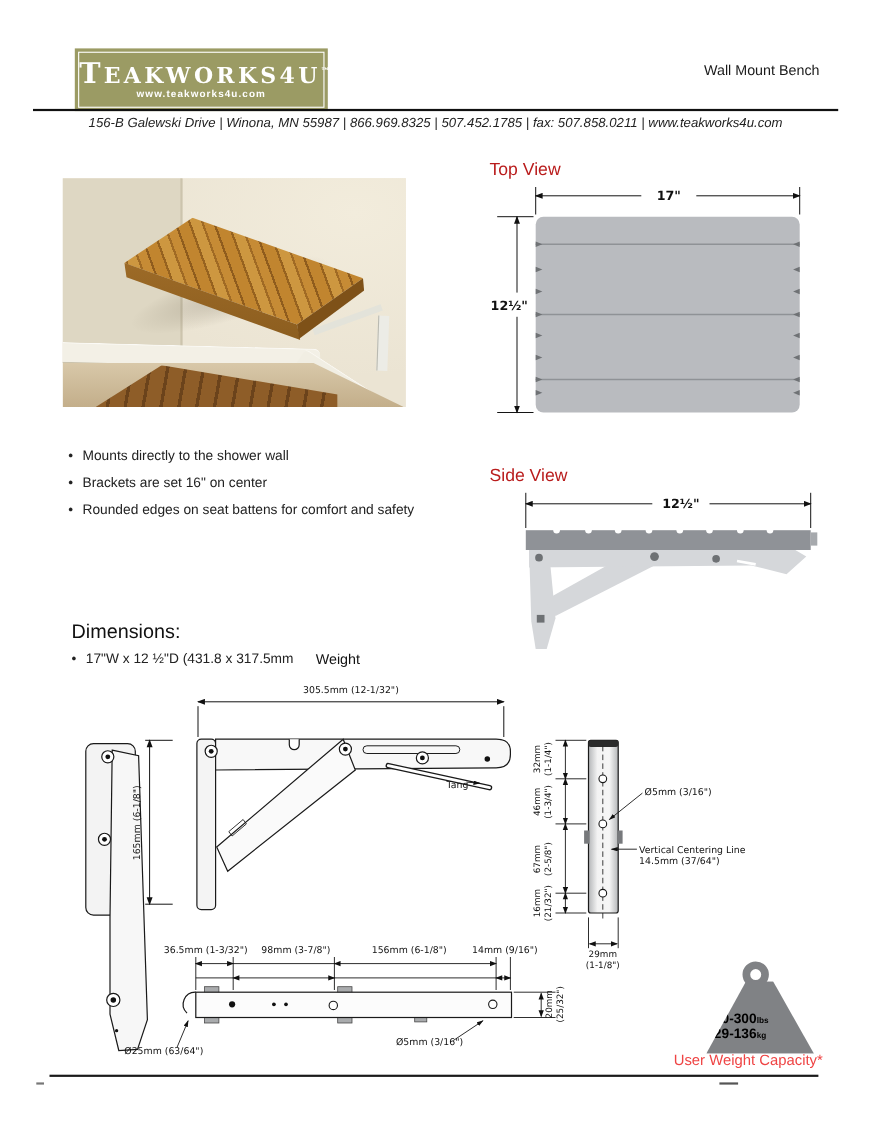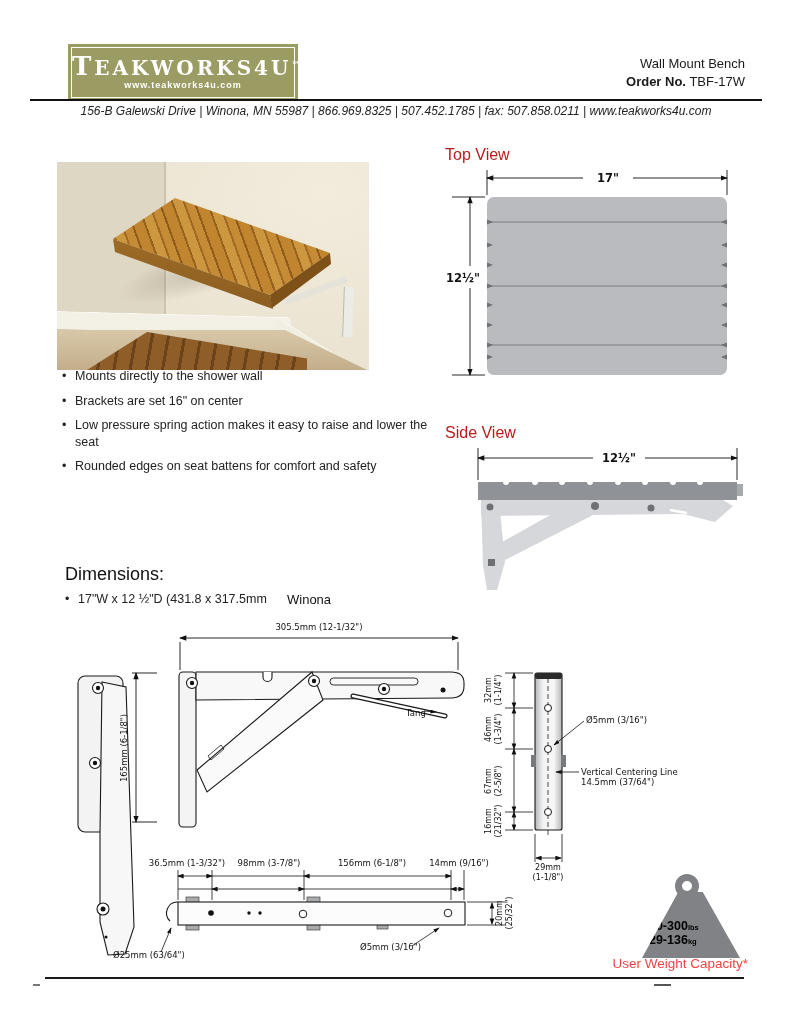--- a/index.html
+++ b/index.html
@@ -42,21 +42,21 @@
        clip-path:polygon(16px 52px,78px 11px,233px 66px,173px 108px);}
   .seat-edgeL{position:absolute;left:0;top:0;width:240px;height:130px;background:linear-gradient(#a9742d,#8a5c1e);
        clip-path:polygon(16px 52px,173px 108px,176px 122px,18px 65px);}
   .seat-edgeR{position:absolute;left:0;top:0;width:240px;height:130px;background:#7e5118;
        clip-path:polygon(173px 108px,233px 66px,234px 77px,175px 121px);}
   .brkt-v{left:246px;top:100px;width:9px;height:50px;background:#ecece6;border-left:1px solid #b9b9b0;transform:rotate(2deg);}
   .brkt-d{left:188px;top:112px;width:66px;height:6px;background:#e3e3da;transform:rotate(-20deg);transform-origin:left center;}
 
   
   .view-title{width:345px;text-align:left;font-size:16px;color:#b91c1c;}
-  .features{left:62px;top:368px;width:385px;font-size:12.5px;line-height:16.5px;color:#222;}
+  .features{left:62px;top:406px;width:385px;font-size:12.5px;line-height:16.5px;color:#222;}
   .feat{margin-bottom:8px;padding-left:13px;position:relative;}
   .feat::before{content:"•";position:absolute;left:0;top:0;}
   .feat.tight{margin-bottom:4px;}
   .dim-head{left:65px;top:564px;font-size:18px;color:#111;}
   .dim-row{left:65px;top:592px;font-size:12.5px;color:#222;padding-left:13px;position:absolute;}
   .dim-row::before{content:"•";position:absolute;left:0;top:0;}
   .bracket-label{left:287px;top:592px;font-size:13px;color:#111;}
 
   
   .wring{left:675px;top:874px;width:24px;height:24px;border:7px solid #808285;border-radius:50%;box-sizing:border-box;background:#fff;}
@@ -80,21 +80,20 @@
 <div id="page">
 
   <div class="abs logo">
     <div class="logo-inner">
       <span class="logo-name"><span>Teakworks4u</span><span class="logo-tm">™</span></span>
       <span class="logo-url">www.teakworks4u.com</span>
     </div>
   </div>
   <div class="abs hdr-right">
     <div>Wall Mount Bench</div>
-    <div><b>Order No.</b><span> TBF-17W</span></div>
   </div>
   <div class="abs rule1"></div>
   <div class="abs contact">156-B Galewski Drive | Winona, MN 55987 | 866.969.8325 | 507.452.1785 | fax: 507.858.0211 | www.teakworks4u.com</div>
 
   <div class="abs photo">
     <div class="ph wallL"></div>
     <div class="ph cornerline"></div>
     <div class="ph bb1"></div>
     <div class="ph bb2"></div>
     <div class="ph floor"></div>
@@ -153,26 +152,25 @@
       <line x1="25" y1="35" x2="25" y2="104" marker-start="url(#t-as)"></line>
       <line x1="25" y1="126" x2="25" y2="213" marker-end="url(#t-ae)"></line>
     </g>
     <text class="vlabel" x="163" y="20" text-anchor="middle">17"</text>
     <text class="vlabel" x="1" y="120">12½"</text>
   </svg>
 
   <div class="abs features">
     <div class="feat">Mounts directly to the shower wall</div>
     <div class="feat">Brackets are set 16" on center</div>
-    <div class="feat">Low pressure spring action makes it easy to raise and lower the seat</div>
     <div class="feat">Rounded edges on seat battens for  comfort and safety</div>
   </div>
   <div class="abs dim-head">Dimensions:</div>
   <div class="dim-row">17"W x 12 ½"D (431.8 x 317.5mm</div>
-  <div class="abs bracket-label">Winona</div>
+  <div class="abs bracket-label">Weight</div>
 
   <div class="abs view-title" style="left:445px;top:424px;">Side View</div>
   <svg class="abs" style="left:445px;top:440px;" width="345" height="150" viewBox="0 0 345 150">
     <defs>
       <marker id="s-as" markerWidth="9" markerHeight="7" refX="1" refY="3" orient="auto">
           <path d="M8,0 L0,3 L8,6 z" fill="#111"></path>
         </marker>
       <marker id="s-ae" markerWidth="9" markerHeight="7" refX="7" refY="3" orient="auto">
           <path d="M0,0 L8,3 L0,6 z" fill="#111"></path>
         </marker>

